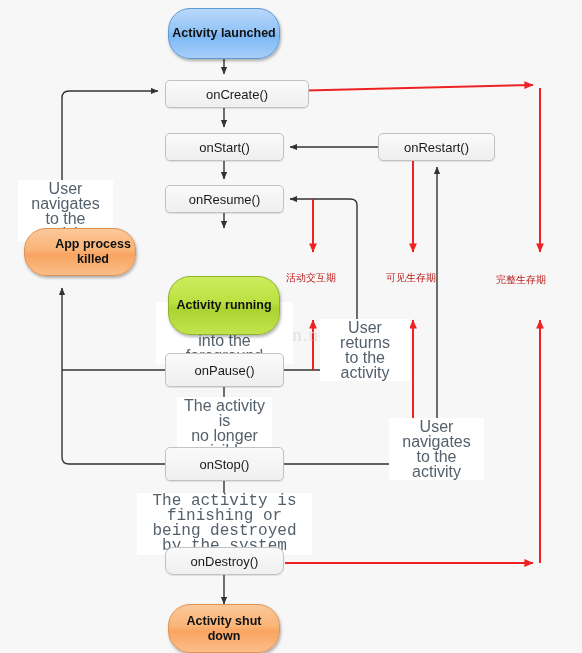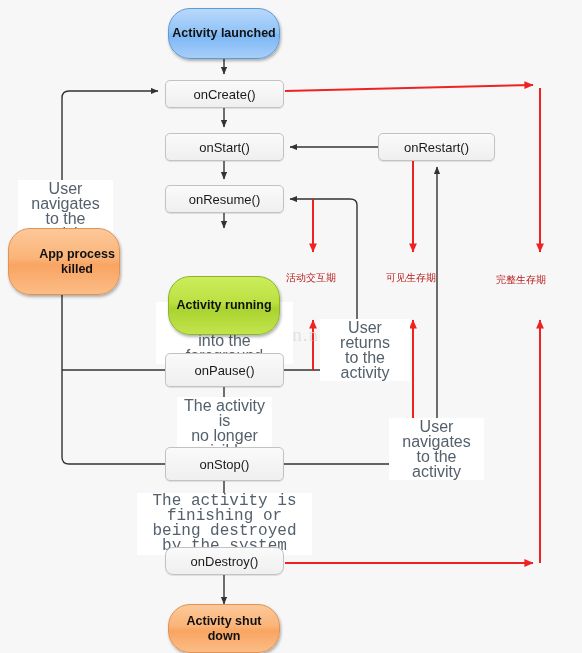--- a/index.html
+++ b/index.html
@@ -166,31 +166,31 @@
   <div class="pill pill-blue" style="left:168px; top:8px; width:112px; height:51px;">
     <span>Activity
 launched</span>
   </div>
 
   <div class="pill pill-green" style="left:168px; top:228px; width:112px; height:59px;margin-top:48px;">
     <span>Activity
 running</span>
   </div>
 
-  <div class="pill pill-orange" style="left:8px; top:228px; width:112px; height:67px;padding-left:26px;">
+  <div class="pill pill-orange" style="left:24px; top:228px; width:112px; height:48px;padding-left:26px;">
     <span>App process
 killed</span>
   </div>
 
   <div class="pill pill-orange" style="left:168px; top:604px; width:112px; height:49px;">
     <span>Activity
 shut down</span>
   </div>
 
-  <div class="node" style="left:165px; top:80px; width:119px; height:28px;">
+  <div class="node" style="left:165px; top:80px; width:144px; height:28px;">
     <span>onCreate()</span>
   </div>
 
   <div class="node" style="left:165px; top:133px; width:119px; height:28px;">
     <span>onStart()</span>
   </div>
 
   <div class="node" style="left:165px; top:185px; width:119px; height:28px;">
     <span>onResume()</span>
   </div>

